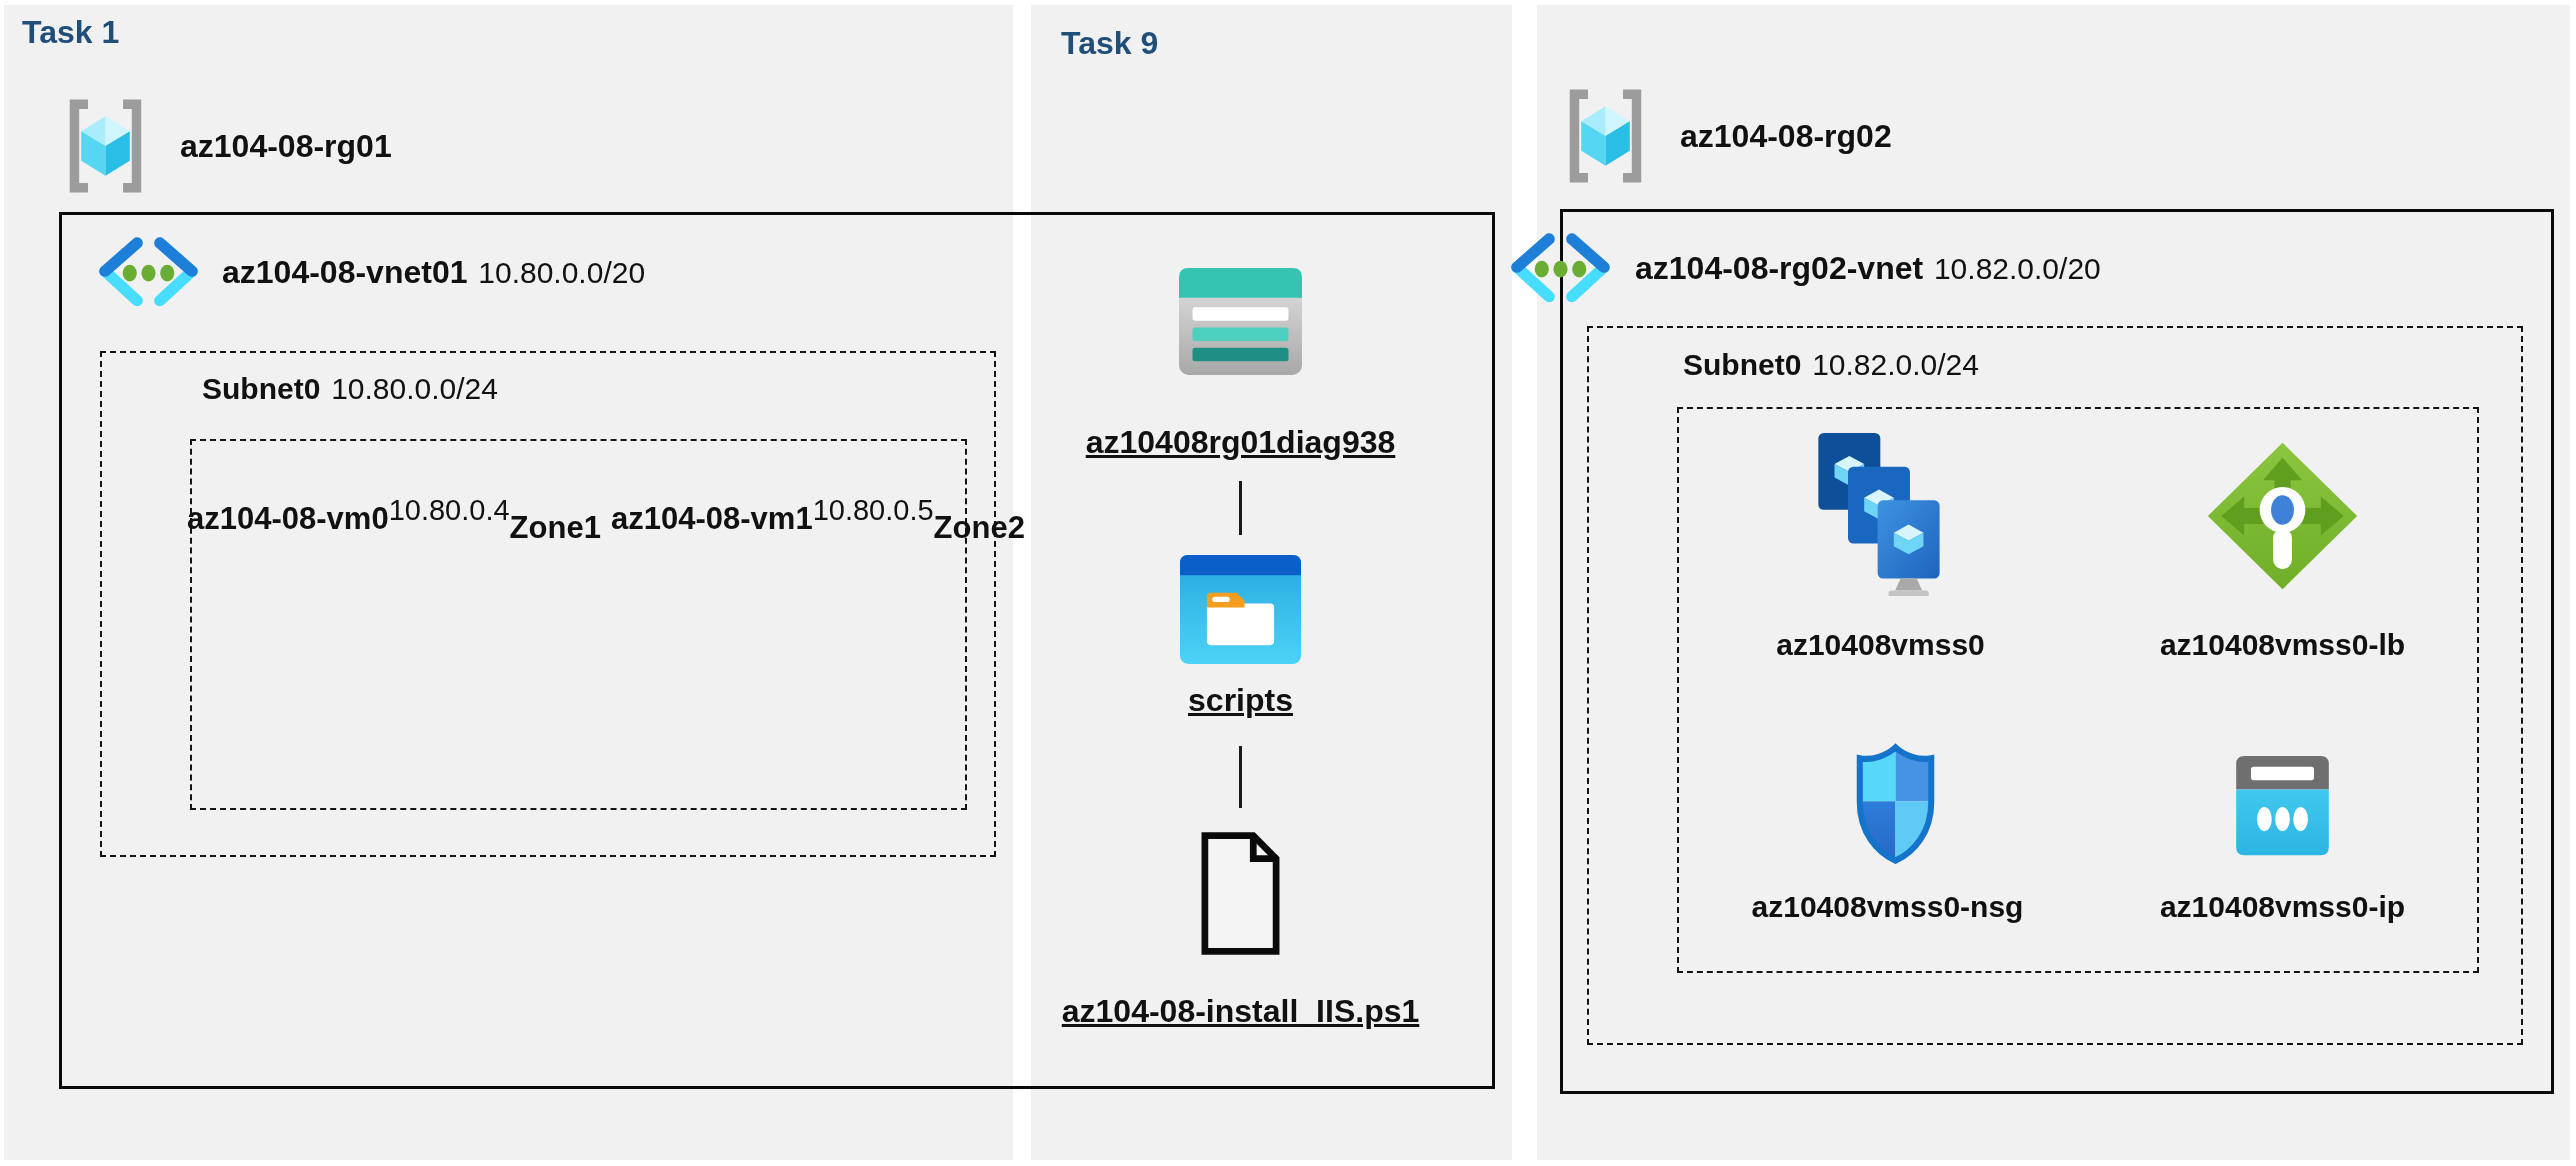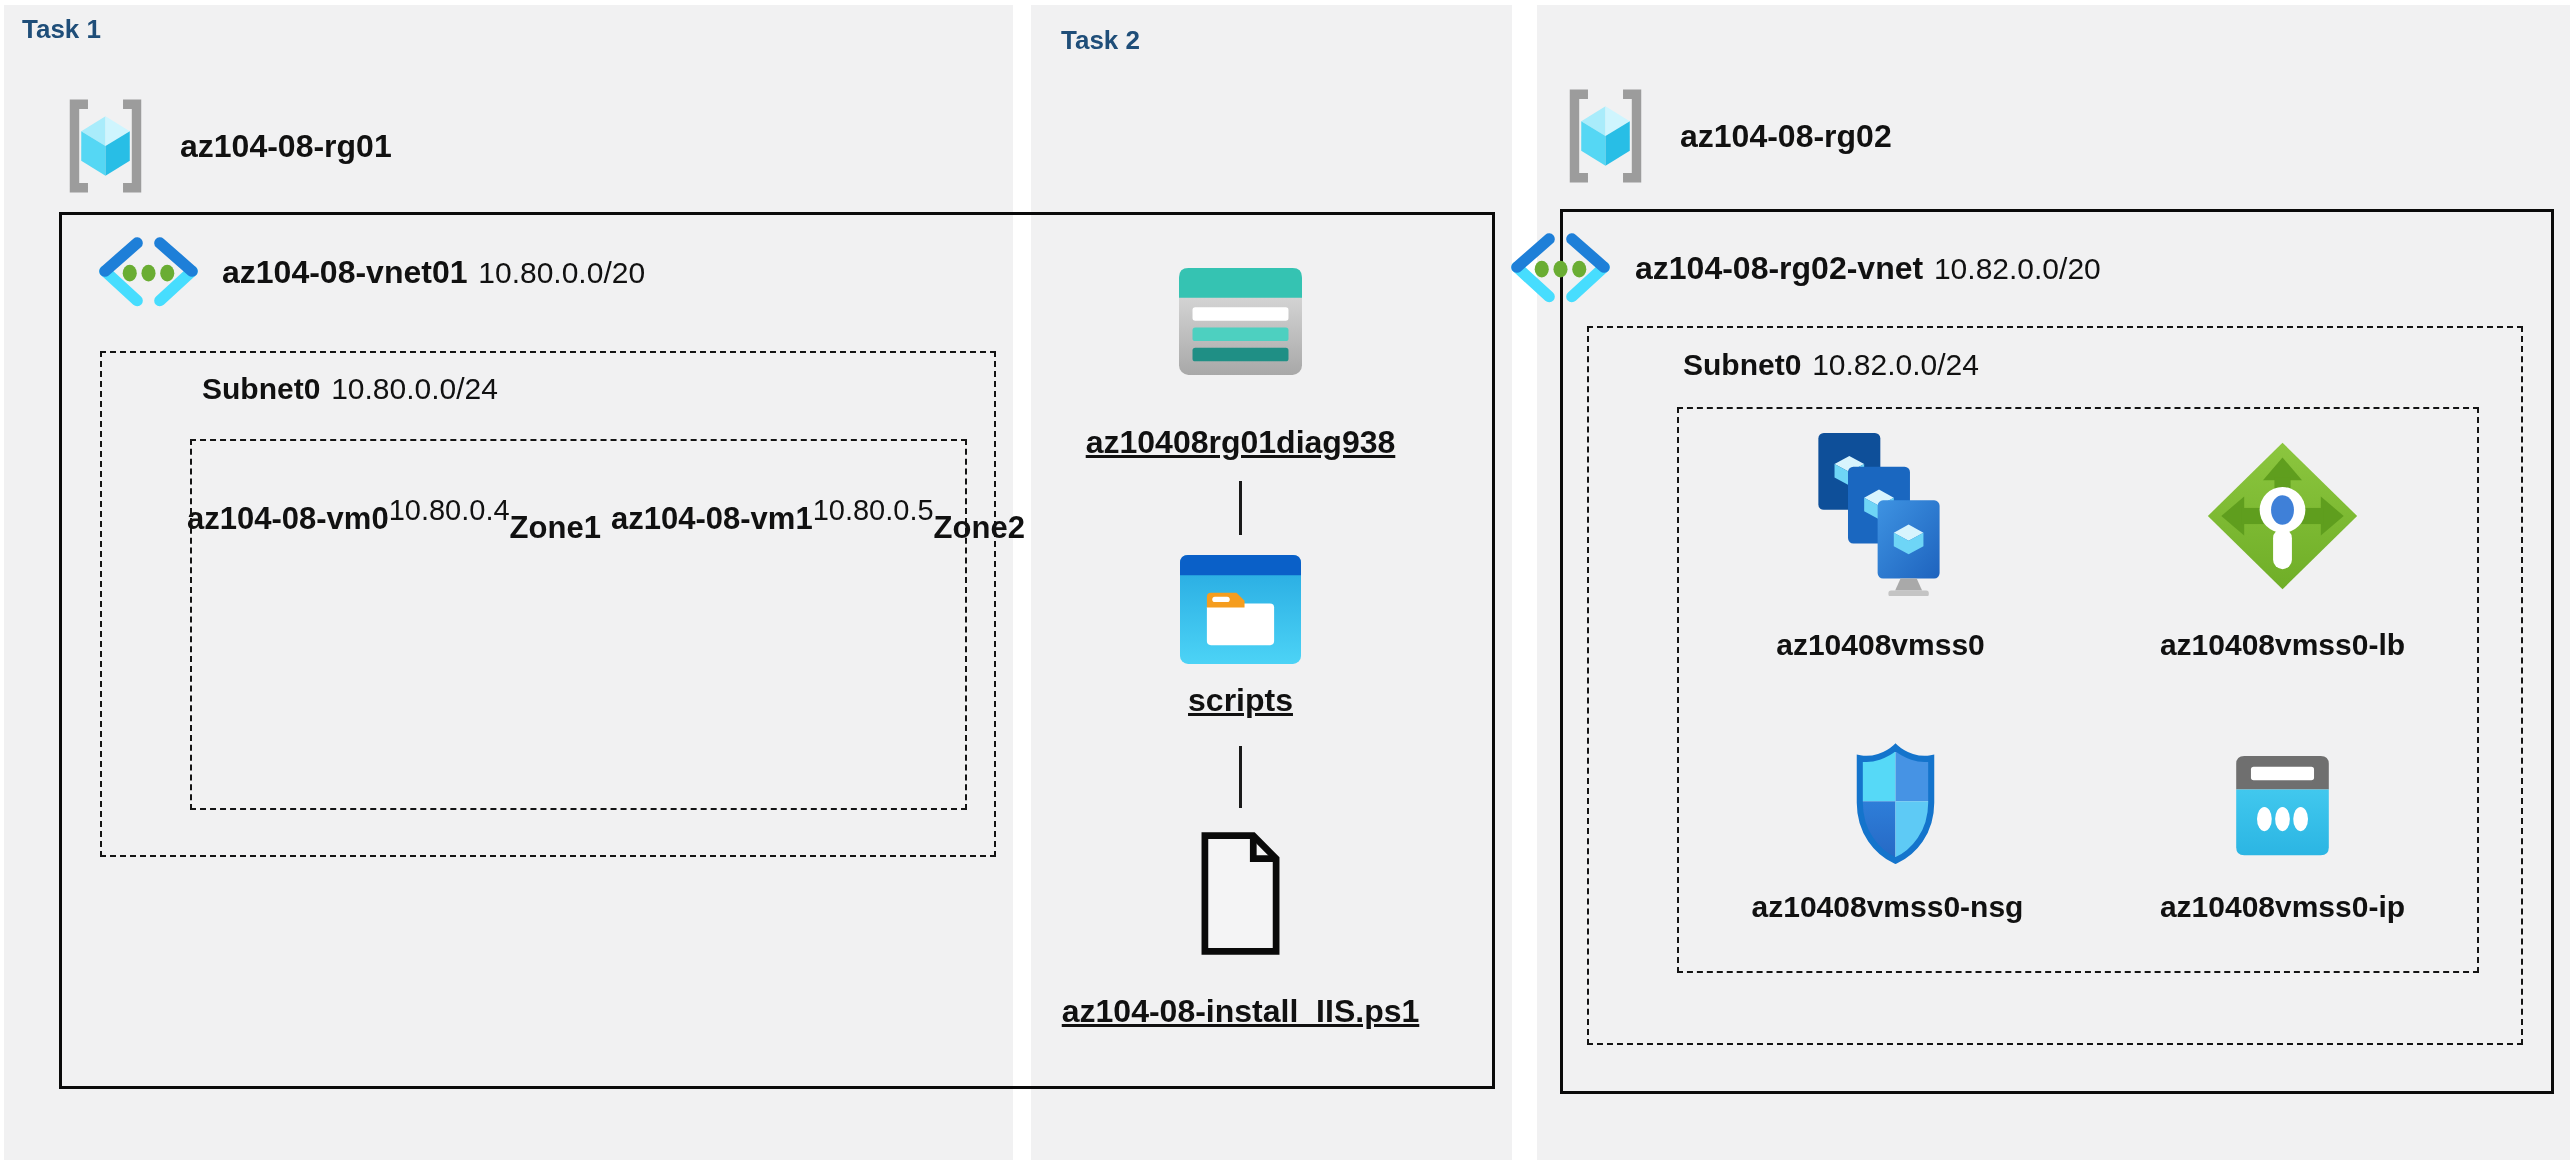--- a/index.html
+++ b/index.html
@@ -1,21 +1,21 @@
 <!DOCTYPE html>
 <html style="font-size:10.8px"><head>
 <meta charset="utf-8">
 <title>Diagram</title>
 <style>
   html,body{margin:0;padding:0;background:#ffffff;}
   #stage{position:relative;width:2576px;height:1166px;background:#ffffff;overflow:hidden;
          font-family:"Liberation Sans",sans-serif;color:#111111;}
   .abs{position:absolute;}
   .panel{background:#f1f1f2;}
-  .task-title{font-size:26px;font-weight:700;color:#1f4e79;line-height:1;white-space:nowrap;}
+  .task-title{font-size:32px;font-weight:700;color:#1f4e79;line-height:1;white-space:nowrap;}
   .black-box{border:3.4px solid #0a0a0a;box-sizing:border-box;}
   .dashed-box{border:2px dashed #141414;box-sizing:border-box;}
   .res-row{display:flex;align-items:center;}
   .lbl-bold{font-size:32px;font-weight:700;white-space:nowrap;}
   .lbl-net{font-size:32px;font-weight:700;white-space:nowrap;}
   .cidr{font-weight:400;margin-left:10.8px;font-size:30px;}
   .subnet-lbl{font-size:30px;font-weight:700;white-space:nowrap;}
   .vm-cell{display:flex;flex-direction:row;align-items:center;}
   .vm-name{margin-top:24px;font-size:31px;font-weight:700;white-space:nowrap;}
   .vm-ip{margin-top:8px;font-size:29px;font-weight:400;white-space:nowrap;}
@@ -29,21 +29,21 @@
 </head>
 <body>
 
 <div id="stage">
 
   <div class="abs panel" style="left:4px;top:5.4px;width:1009px;height:1155px;"></div>
   <div class="abs panel" style="left:1031px;top:5.4px;width:481px;height:1155px;"></div>
   <div class="abs panel" style="left:1537px;top:5.4px;width:1033px;height:1155px;"></div>
 
   <div class="abs task-title" style="left:22px;top:16px;">Task 1</div>
-  <div class="abs task-title" style="left:1061px;top:27px;">Task 2</div>
+  <div class="abs task-title" style="left:1061px;top:27px;">Task 9</div>
 
   <div class="abs res-row" style="left:61px;top:96px;gap:30px;">
     <svg width="89" height="100" viewBox="0 0 66 74">
       <path d="M20 6 H10 V68 H20" fill="none" stroke="#9c9c9c" stroke-width="7"></path>
       <path d="M46 6 H56 V68 H46" fill="none" stroke="#9c9c9c" stroke-width="7"></path>
       <polygon points="15,26 33,15 33,37" fill="#a9ecfb"></polygon>
       <polygon points="33,15 51,26 33,37" fill="#cff5fe"></polygon>
       <polygon points="15,26 33,37 33,59 15,48" fill="#55d7f4"></polygon>
       <polygon points="33,37 51,26 51,48 33,59" fill="#28bee6"></polygon>
     </svg>

